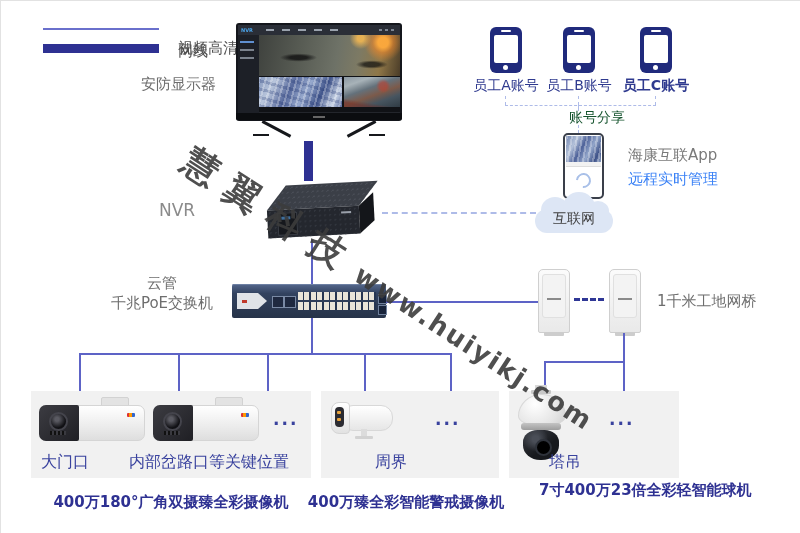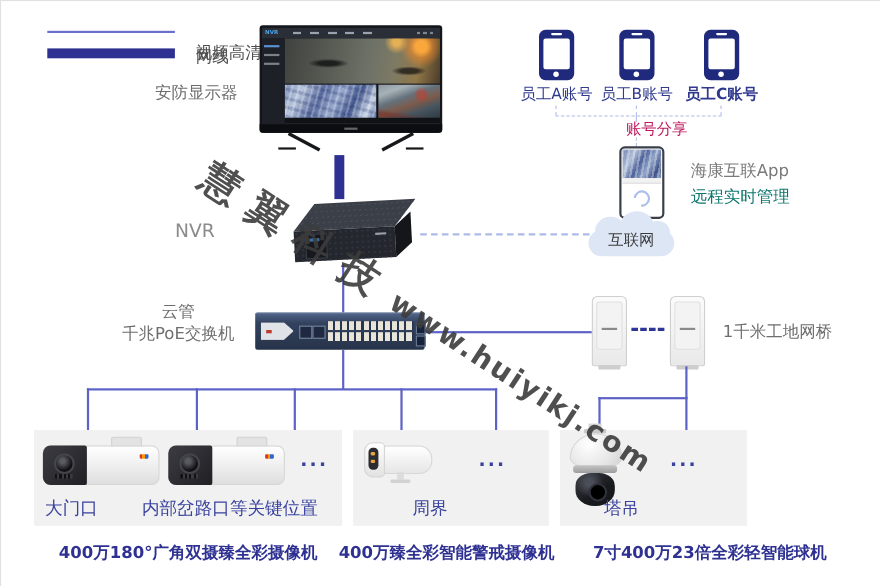--- a/index.html
+++ b/index.html
@@ -3,22 +3,22 @@
 <meta charset="utf-8">
 <style>
   html,body{margin:0;padding:0;background:#fff;}
   .canvas{position:relative;width:800px;height:533px;background:#ffffff;border:1px solid #e2e2e2;
           font-family:"DejaVu Sans",sans-serif;overflow:hidden;color:#444;}
   .abs{position:absolute;}
   
   .lbl-gray{color:#6e6e6e;font-size:15px;white-space:nowrap;}
   .lbl-gray-lt{color:#8b8b8b;font-size:17px;white-space:nowrap;}
   .lbl-navy{color:#2f3a8f;font-size:14px;white-space:nowrap;text-align:center;}
-  .lbl-share{color:#be185d;font-size:14px;white-space:nowrap;}
-  .lbl-app-blue{color:#0f766e;font-size:15px;white-space:nowrap;}
+  .lbl-share{color:#14532d;font-size:14px;white-space:nowrap;}
+  .lbl-app-blue{color:#3b82f6;font-size:15px;white-space:nowrap;}
   .loc{color:#39429e;font-size:16px;white-space:nowrap;}
   .product{color:#2e3192;font-weight:bold;font-size:15px;text-align:center;white-space:nowrap;}
   .ellip{color:#39429e;font-weight:bold;font-size:17px;letter-spacing:2px;}
   
   .ln{background:#5d63c6;}
   .thick{background:#2e3192;}
   .dash-h{height:0;border-top:2px dashed #aebbe8;}
   .dash-v{width:0;border-left:2px dashed #aebbe8;}
   .dash-navy{height:0;border-top:3px dashed #2f3796;}
   
@@ -333,19 +333,19 @@
   <div class="abs cam-ptz" style="left:517px;top:384px;">
     <span class="m1"></span>
       <span class="m2"></span>
       <span class="dome"></span>
     <span class="collar"></span>
       <span class="head"></span>
       <span class="lens"></span>
   </div>
   <div class="abs ellip" style="left:608px;top:408px;">...</div>
   <div class="abs loc" style="left:548px;top:451px;width:70px;">塔吊</div>
-  <div class="abs product" style="left:490px;top:492px;width:206px;padding-left:48px;">7寸400万23倍全彩轻智能球机</div>
+  <div class="abs product" style="left:490px;top:480px;width:206px;padding-left:48px;">7寸400万23倍全彩轻智能球机</div>
 
   <div class="abs wm" style="left:198px;top:136px;">
     <span class="brand">慧翼科技</span><span class="url">www.huiyikj.com</span>
   </div>
 
 </div>
 
 </body></html>

